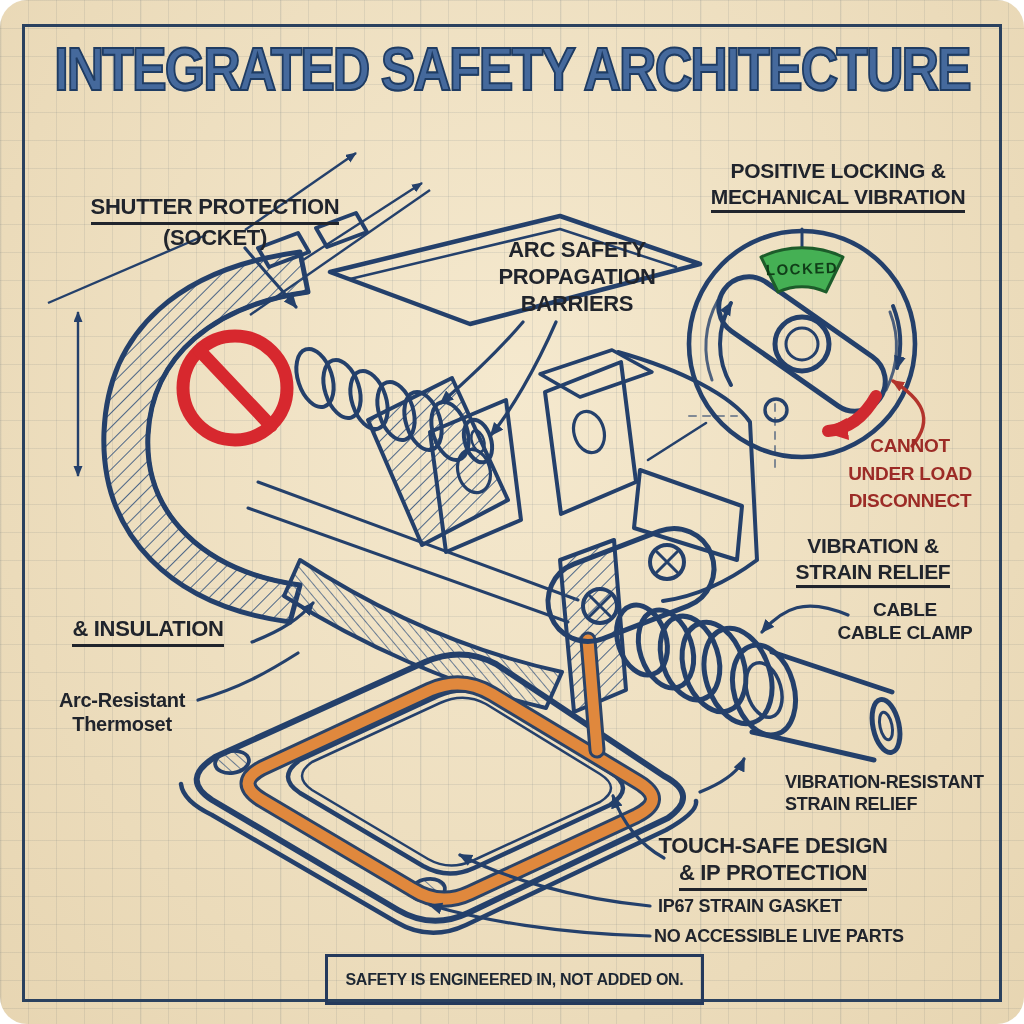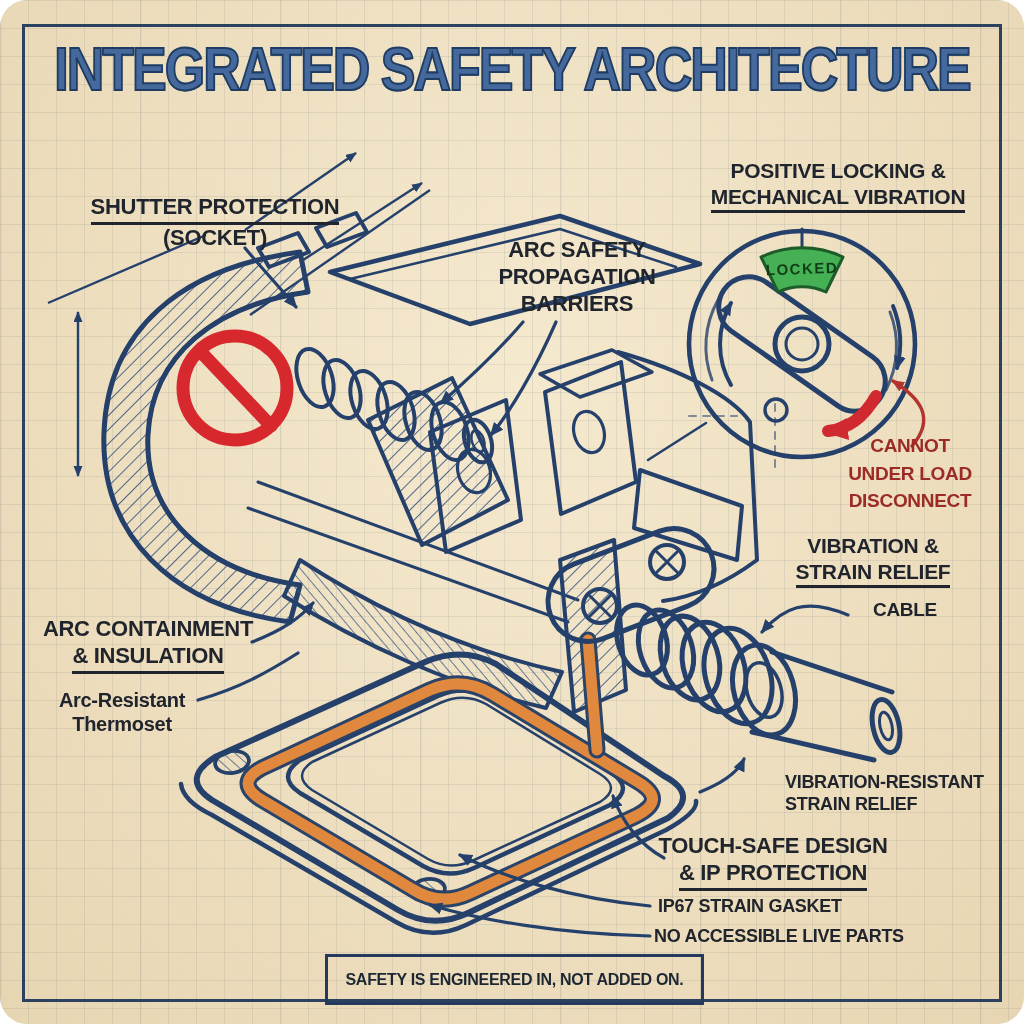--- a/index.html
+++ b/index.html
@@ -233,24 +233,24 @@
     <span class="ln">DISCONNECT</span>
   </div>
 
   <div class="lbl" style="left:748px;top:533px;width:250px;font-size:21px;">
     <span class="ln">VIBRATION &amp;</span>
     <span class="ln"><span class="u">STRAIN RELIEF</span></span>
   </div>
 
   <div class="lbl" style="left:790px;top:598px;width:230px;font-size:19px;">
     <span class="ln">CABLE</span>
+    <span class="ln">CABLE CLAMP</span>
   </div>
 
   <div class="lbl" style="left:23px;top:616px;width:250px;font-size:22px;">
-    <span class="ln">ARC CONTAINMENT</span>
     <span class="ln"><span class="u">&amp; INSULATION</span></span>
   </div>
 
   <div class="lbl" style="left:22px;top:688px;width:200px;font-size:20px;">
     <span class="ln">Arc-Resistant</span>
     <span class="ln">Thermoset</span>
   </div>
 
   <div class="lbl" style="left:785px;top:772px;width:230px;font-size:18px;text-align:left;">
     <span class="ln">VIBRATION-RESISTANT</span>

